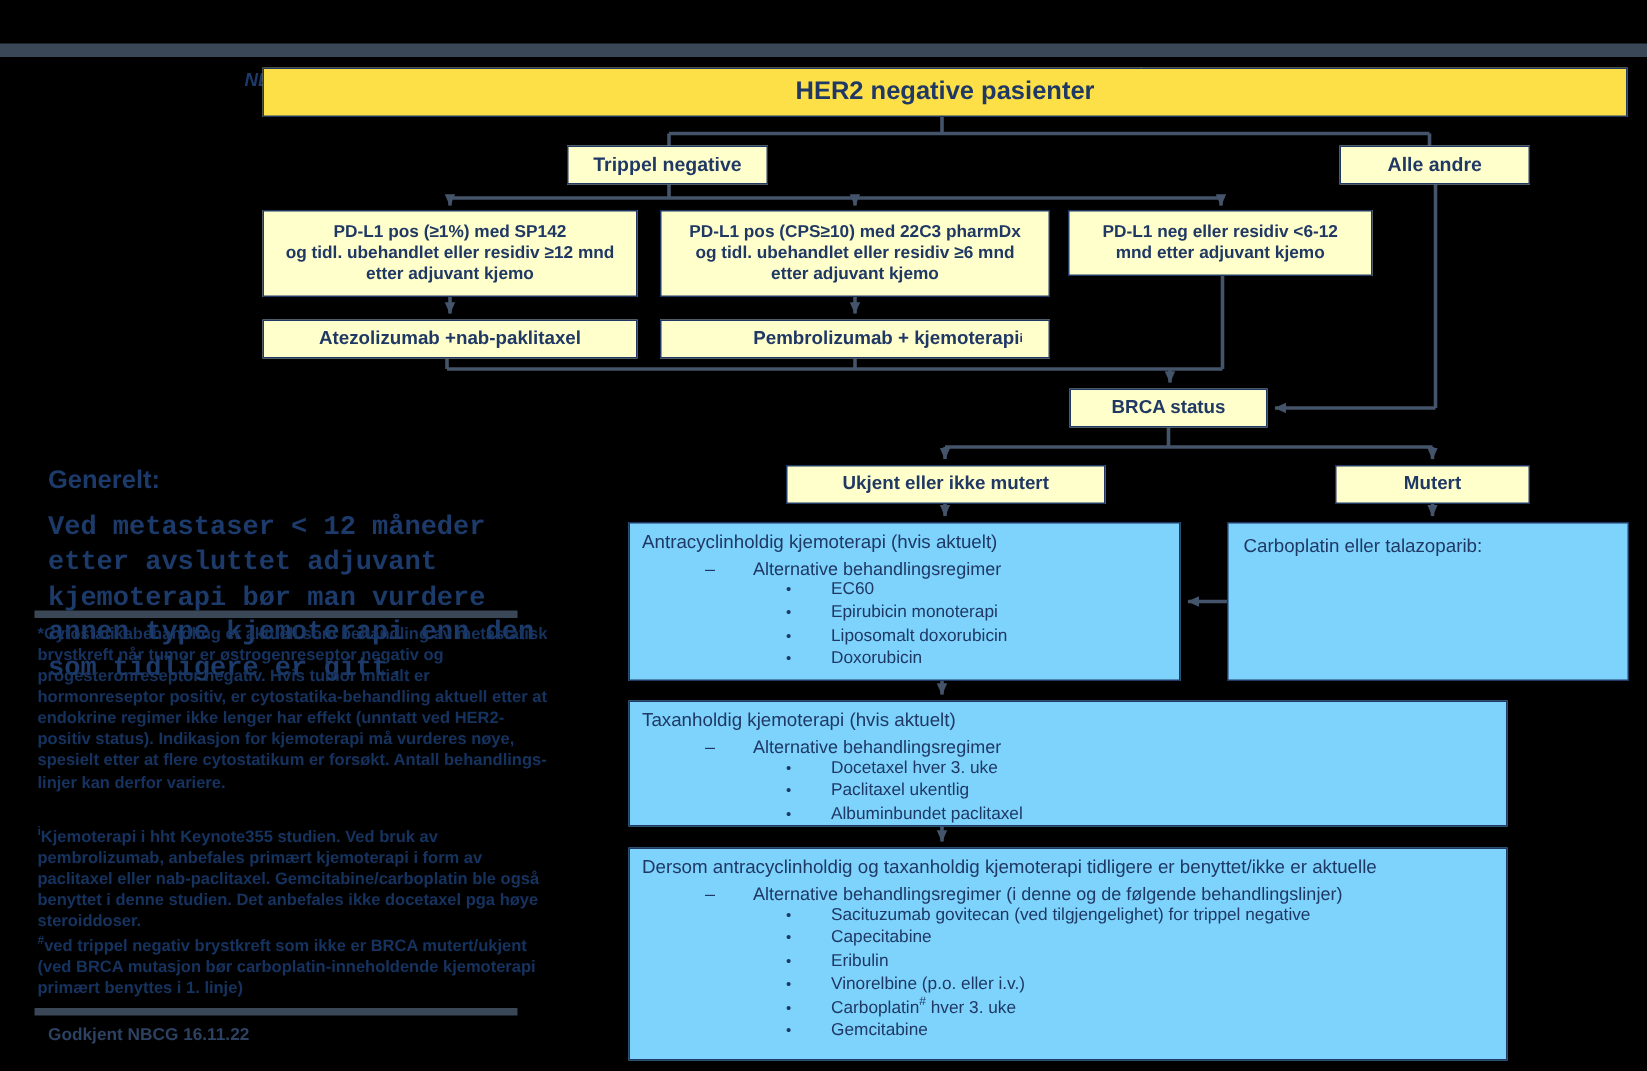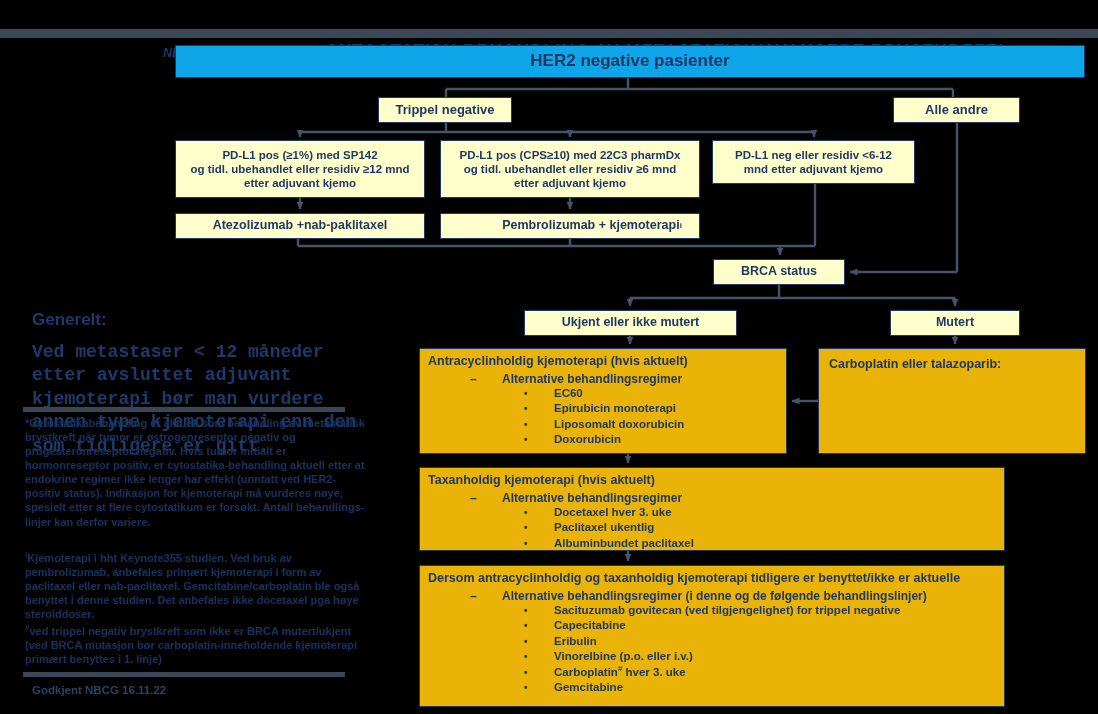--- a/index.html
+++ b/index.html
@@ -11,27 +11,27 @@
   .title-row{position:absolute;left:163px;top:5px;display:flex;align-items:baseline;gap:16px;white-space:nowrap;margin-top:36px;}
   .title-prefix{font-size:12.5px;font-weight:bold;font-style:italic;color:#1c3a6a;}
   .title-main{font-size:17.5px;font-weight:bold;letter-spacing:1px;color:#1c3a6a;}
   .top-bar{position:absolute;left:0;top:29px;width:1098px;height:9px;background:#3a4757;}
   
   .node{
     position:absolute;box-sizing:border-box;background:#ffffcc;border:1.6px solid #1f3864;
     display:flex;align-items:center;justify-content:center;text-align:center;
     font-weight:bold;color:#1f3864;line-height:1.22;white-space:pre-line;
   }
-  .node.header{background:#0ea5e9;border-width:1.4px;font-size:17px;}
+  .node.header{background:#fde047;border-width:1.4px;font-size:17px;}
   .node.small{font-size:13px;}
   .node.cond{font-size:11.5px;}
   .node.treat{font-size:12.5px;}
   .bigbox{
-    position:absolute;box-sizing:border-box;background:#eab308;border:1.6px solid #1f3864;
-    padding:5px 8px;font-weight:bold;color:#1f3864;text-align:left;
+    position:absolute;box-sizing:border-box;background:#7dd3fc;border:1.6px solid #1f3864;
+    padding:5px 8px;font-weight:normal;color:#1f3864;text-align:left;
   }
   .bigbox .bb-heading{font-size:12.5px;line-height:1.25;padding-left:44px;text-indent:-44px;}
   .bigbox .dash-row{display:flex;font-size:12px;margin-top:2px;}
   .bigbox .dash-row .dash{width:32px;margin-left:42px;text-align:left;}
   .bullet-row{display:flex;font-size:11.5px;line-height:1.35;}
   .bullet-row .bul{width:30px;margin-left:96px;text-align:left;font-size:10px;padding-top:1px;}
   .carbo-title{font-size:12.5px;}
   .carbo-body{font-size:11.5px;line-height:1.22;margin-top:15px;}
   sup{font-size:8px;vertical-align:super;line-height:0;}
   

